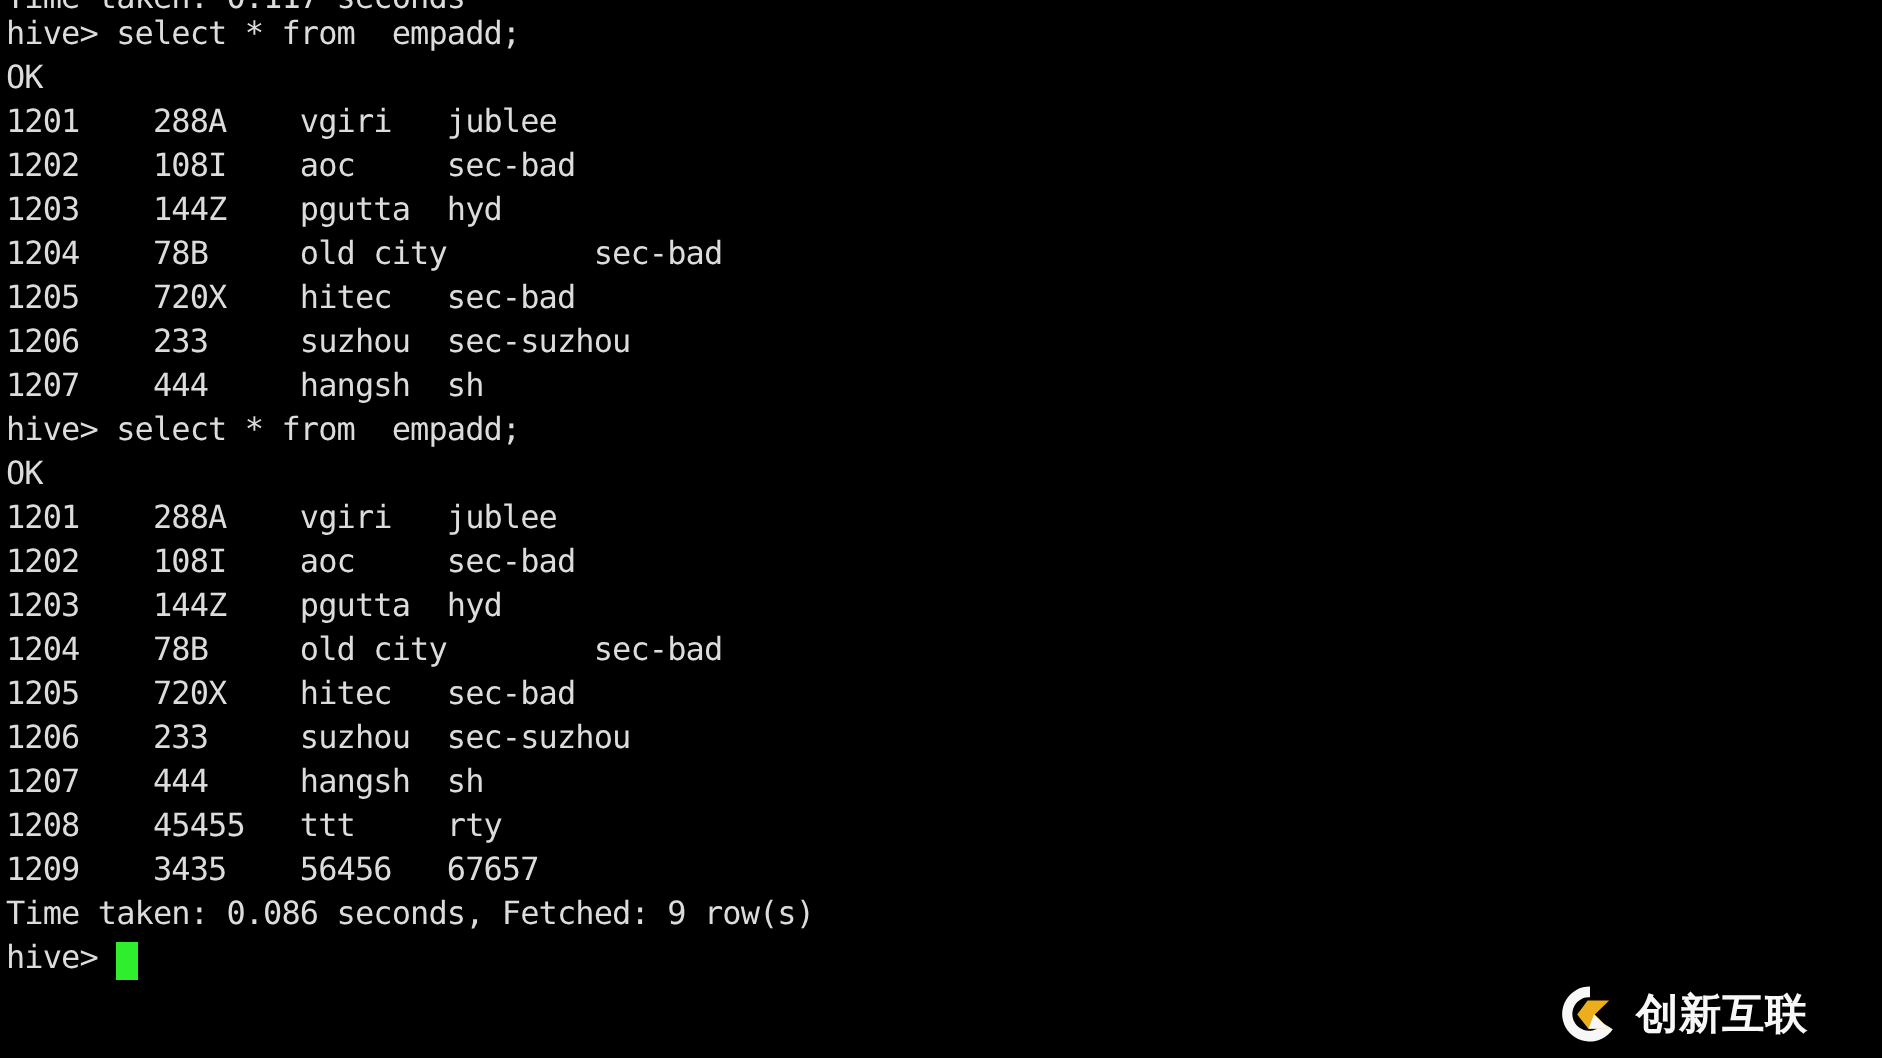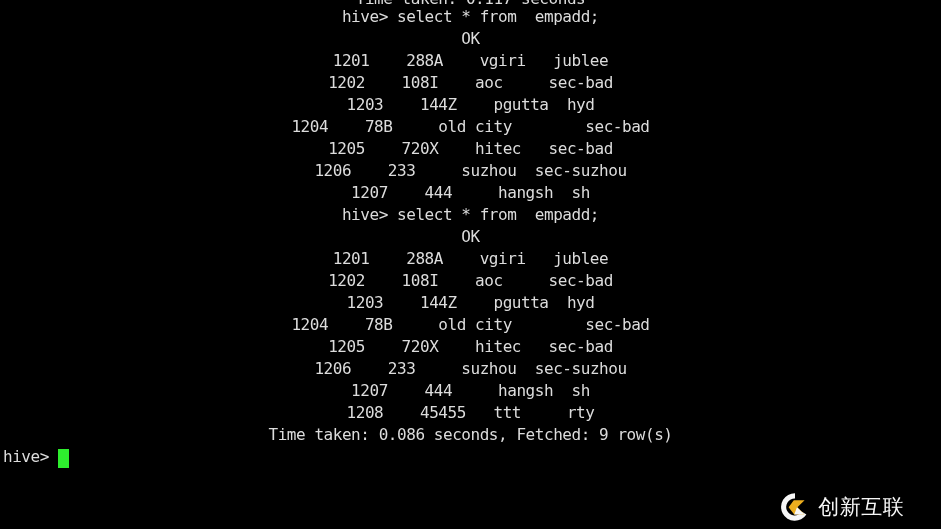--- a/index.html
+++ b/index.html
@@ -28,21 +28,20 @@
     width:935px;
   }
   .line {
     height:22px;
     line-height:22px;
     white-space:pre;
     font-family:"DejaVu Sans Mono", "Liberation Mono", monospace;
     font-size:16px;
     color:#dcdcdc;
     letter-spacing:-0.45px;
-    text-align:center;
   }
   .line.clipped {
     height:14px;
     line-height:14px;
     overflow:hidden;
   }
   .prompt-line {
     height:22px;
     line-height:22px;
     white-space:pre;
@@ -81,21 +80,21 @@
   }
   .wm-text {
     display:flex;
     flex-direction:column;
     justify-content:center;
     line-height:1;
   }
   .wm-cn {
     font-family:"DejaVu Sans", "Liberation Sans", sans-serif;
     font-size:21px;
-    font-weight:normal;
+    font-weight:bold;
     color:#ffffff;
     letter-spacing:0.5px;
     white-space:nowrap;
     margin-top:28px;
   }
   .wm-en {
     font-family:Liberation Mono, monospace;
     font-size:10px;
     font-weight:bold;
     color:#e8e8e8;
@@ -123,20 +122,21 @@
     <div class="line">hive&gt; select * from  empadd;</div>
     <div class="line">OK</div>
     <div class="line">1201    288A    vgiri   jublee</div>
     <div class="line">1202    108I    aoc     sec-bad</div>
     <div class="line">1203    144Z    pgutta  hyd</div>
     <div class="line">1204    78B     old city        sec-bad</div>
     <div class="line">1205    720X    hitec   sec-bad</div>
     <div class="line">1206    233     suzhou  sec-suzhou</div>
     <div class="line">1207    444     hangsh  sh</div>
     <div class="line">1208    45455   ttt     rty</div>
+    <div class="line">1209    3435    56456   67657</div>
     <div class="line">Time taken: 0.086 seconds, Fetched: 9 row(s)</div>
 
     <div class="prompt-line">
       <span>hive&gt; </span><span></span><span class="cursor-block"></span>
     </div>
   </div>
 
   <div id="watermark">
     <div class="wm-mark">
       <svg width="32" height="32" viewBox="0 0 32 32" aria-hidden="true">

